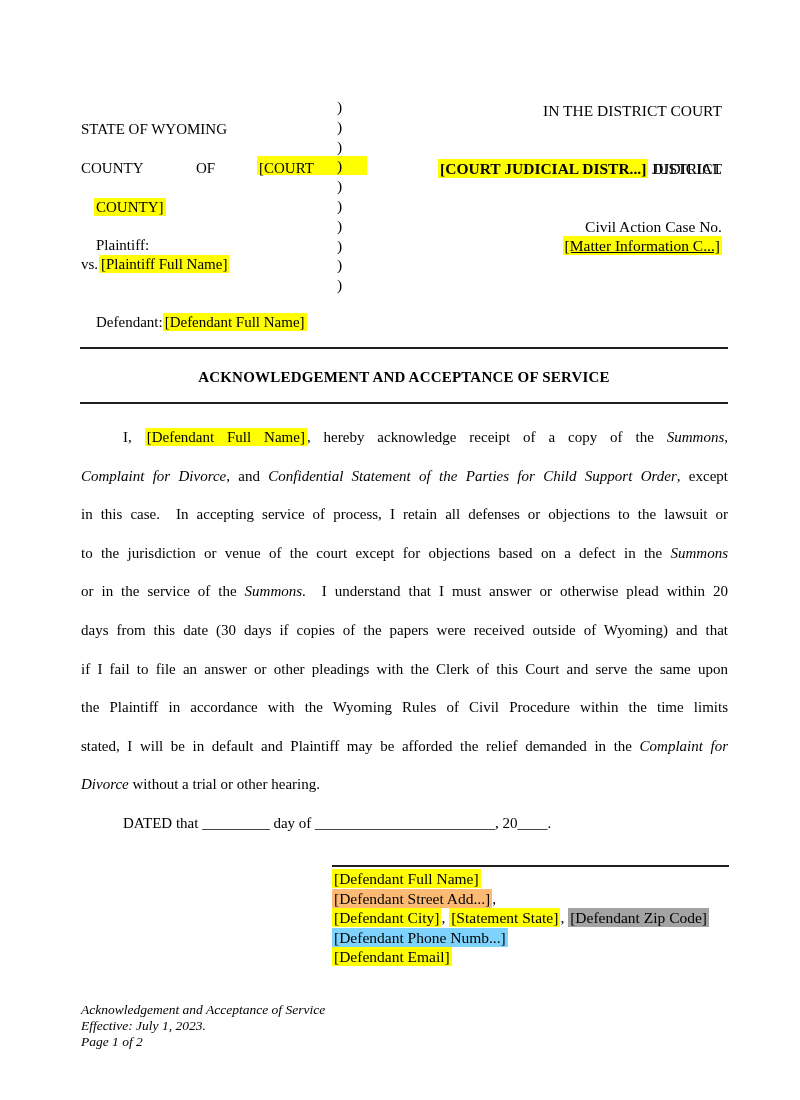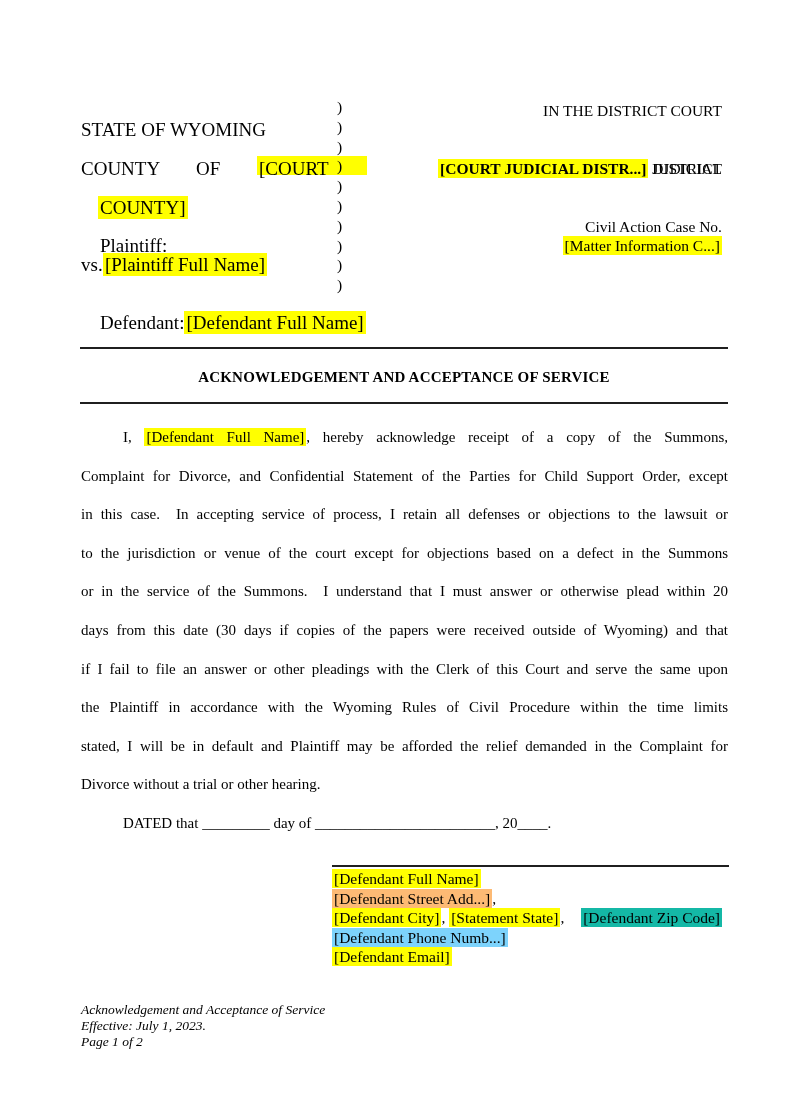--- a/index.html
+++ b/index.html
@@ -1,38 +1,38 @@
 <!DOCTYPE html>
 <html><head>
 <meta charset="utf-8">
 <style>
   html,body{margin:0;padding:0;background:#ffffff;}
   .page{
     position:relative;width:800px;height:1100px;background:#ffffff;
     font-family:"Liberation Serif","DejaVu Serif",serif;color:#000;overflow:hidden;
   }
   
-  .capline{position:absolute;font-size:19px;line-height:19.5px;white-space:pre;height:19.5px;}
+  .capline{position:absolute;font-size:15px;line-height:19.5px;white-space:pre;height:19.5px;}
   .abs{position:absolute;top:0;}
   .parens{position:absolute;left:337px;top:97px;font-size:15.5px;line-height:19.8px;}
   .parens div{height:19.8px;}
   .band{position:absolute;left:257px;top:155.5px;width:110px;height:19.5px;background:#ffff00;}
   .rline{position:absolute;left:390px;width:332px;text-align:right;font-size:15.5px;line-height:19.5px;white-space:pre;}
   .hl{background:#ffff00;padding:1px 2px;}
   
   .rule{position:absolute;left:80px;width:648px;height:0;border-top:2px solid #1f1f1f;}
   .title{position:absolute;left:80px;top:369px;width:648px;text-align:center;
          font-weight:bold;font-size:15px;letter-spacing:0.2px;}
   
   .bodytext{position:absolute;left:81px;top:418px;width:647px;font-size:15px;line-height:38.6px;}
   .bline{height:38.6px;overflow:hidden;}
   .just{text-align:justify;}
   .just::after{content:"";display:inline-block;width:100%;height:0;}
   .ind{text-indent:42px;}
-  .it{}
+  .it{font-style:italic;}
   
   .sig{position:absolute;left:332px;top:865px;width:397px;font-size:15.5px;line-height:19.5px;}
   .sigrule{width:397px;height:0;border-top:2px solid #1f1f1f;margin-bottom:2px;}
   .sigline{height:19.5px;}
   .sep{white-space:pre;}
   
   .footer{position:absolute;left:81px;top:1002px;font-size:13.5px;font-style:italic;line-height:16.2px;}
 </style>
 </head>
 <body>
@@ -80,21 +80,21 @@
   <div class="rline" style="top:101px">IN THE DISTRICT COURT</div>
 
   <div class="rline" style="top:139px">
     <span class="hl" style="background: rgb(255, 255, 0); font-weight: bold;">[COURT JUDICIAL DISTR...]</span><span> JUDICIAL</span>
   </div>
 
   <div class="rline" style="top:158.5px">DISTRICT</div>
 
   <div class="rline" style="top:197px">
     <span>Civil Action Case No.</span>
-    <span class="hl" style="background: rgb(255, 255, 0);">[Matter Information C...]</span>
+    <span class="hl" style="background: rgb(255, 255, 0); text-decoration: underline;">[Matter Information C...]</span>
   </div>
 
   <div class="rule" style="top:347px"></div>
   <div class="title">ACKNOWLEDGEMENT AND ACCEPTANCE OF SERVICE</div>
   <div class="rule" style="top:402px"></div>
 
   <div class="bodytext">
       <div class="bline just ind"><span>I, </span><span class="hl" style="background: rgb(255, 255, 0);">[Defendant Full Name]</span><span>, hereby acknowledge receipt of a copy of the </span><span class="it">Summons</span><span>,</span></div>
       <div class="bline just"><span class="it">Complaint for Divorce</span><span>, and </span><span class="it">Confidential Statement of the Parties for Child Support Order</span><span>, except</span></div>
       <div class="bline just"><span>in this case.&nbsp; In accepting service of process, I retain all defenses or objections to the lawsuit or</span></div>
@@ -110,21 +110,21 @@
 
   <div class="sig">
     <div class="sigrule"></div>
     <div class="sigline">
       <span class="hl" style="background: rgb(255, 255, 0);">[Defendant Full Name]</span>
     </div>
     <div class="sigline">
       <span class="hl" style="background: #fdba74;">[Defendant Street Add...]</span><span>,</span>
     </div>
     <div class="sigline">
-      <span class="hl" style="background: rgb(255, 255, 0);">[Defendant City]</span><span class="sep">, </span><span class="hl" style="background: rgb(255, 255, 0);">[Statement State]</span><span class="sep">, </span><span class="hl" style="background: #14b8a6; margin-left: 13px;">[Defendant Zip Code]</span>
+      <span class="hl" style="background: rgb(255, 255, 0);">[Defendant City]</span><span class="sep">, </span><span class="hl" style="background: rgb(255, 255, 0);">[Statement State]</span><span class="sep">, </span><span class="hl" style="background: #a3a3a3;">[Defendant Zip Code]</span>
     </div>
     <div class="sigline">
       <span class="hl" style="background: #7dd3fc;">[Defendant Phone Numb...]</span>
     </div>
     <div class="sigline">
       <span class="hl" style="background: rgb(255, 255, 0);">[Defendant Email]</span>
     </div>
   </div>
 
   <div class="footer">

